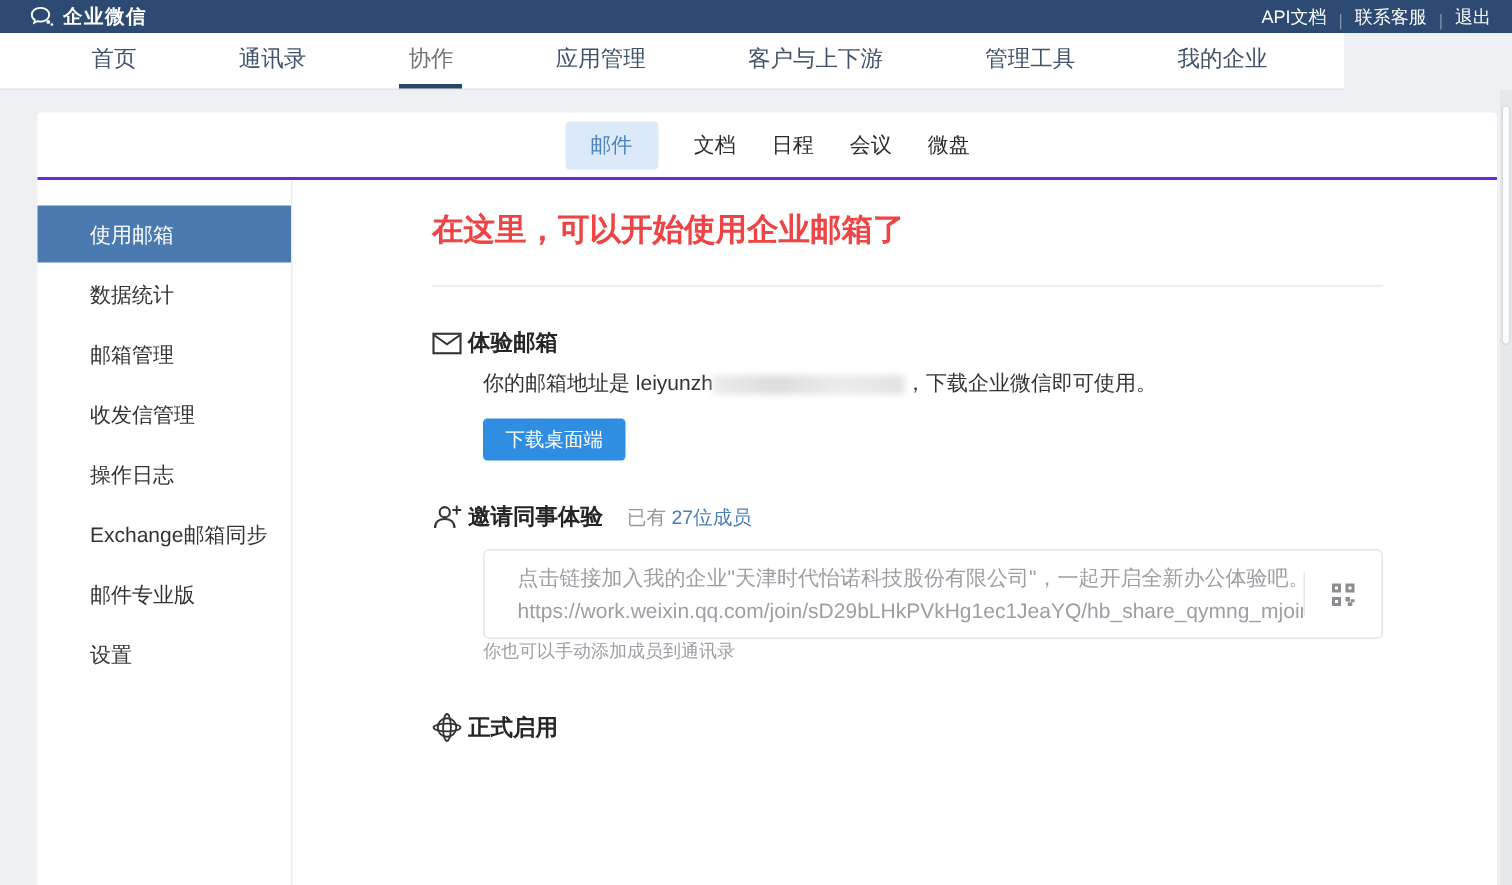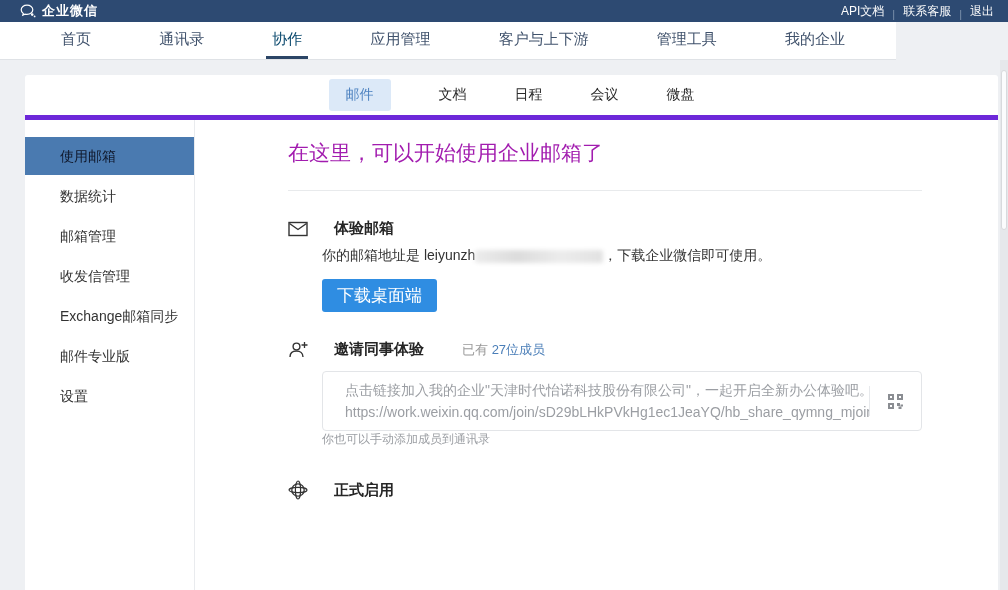--- a/index.html
+++ b/index.html
@@ -17,63 +17,63 @@
   .topbar-right a { color: #f0d9a8; font-size: 12px; text-decoration: none; cursor: pointer; }
   .topbar-right a.white { color: #fdfdfd; }
   .topbar-sep { color: #7d92ad; font-size: 11px; }
 
   
   .navbar { position: absolute; top: 22px; left: 0; width: 896px; height: 38px;
     background: #ffffff; border-bottom: 1px solid #dfe2e6;
     display: flex; justify-content: space-between; padding: 0 45px 0 55px; }
   .nav-item { font-size: 15px; color: #40526c; display: flex; align-items: center;
     padding: 0 6px; cursor: pointer; border-bottom: 3px solid transparent; }
-  .nav-item.active { border-bottom-color: #2b4566; color: #0c4a6e; }
+  .nav-item.active { border-bottom-color: #2b4566; color: #737373; }
 
   
   .page { position: absolute; top: 60px; left: 0; width: 1008px; height: 530px; background: #eef0f3; }
   .card { position: absolute; left: 25px; top: 15px; width: 973px; height: 515px;
     background: #ffffff; border-radius: 3px 3px 0 0; }
 
   
   .scrollbar { position: absolute; right: 0; top: 0; width: 8px; height: 530px; background: #e6e8eb; }
   .scroll-thumb { position: absolute; top: 10px; left: 1px; width: 6px; height: 160px;
     background: #fbfcfd; border: 1px solid #d8dadd; border-radius: 4px; cursor: pointer; }
 
   
-  .subtabs { height: 45px; border-bottom: 5px solid #6d28d9;
-    display: flex; align-items: center; justify-content: center; gap: 48px; }
+  .subtabs { height: 45px; border-bottom: 2px solid #6d28d9;
+    display: flex; align-items: center; justify-content: center; gap: 24px; }
   .subtab { font-size: 14px; color: #2b2b2b; padding: 7px 0; cursor: pointer; }
   .subtab.active { background: #dce9f8; color: #4d82c0; padding: 7px 17px; border-radius: 3px; }
 
   
   .body-row { display: flex; height: 470px; }
   .sidebar { width: 170px; border-right: 1px solid #e9ebee; padding-top: 17px; flex-shrink: 0; }
   .side-item { height: 38px; line-height: 38px; padding-left: 35px; font-size: 14px;
     color: #333333; cursor: pointer; margin-bottom: 2px; white-space: nowrap; }
-  .side-item.active { background: #4a7ab0; color: #0f172a; }
+  .side-item.active { background: #4a7ab0; color: #ffffff; }
 
   .main { flex: 1; padding: 0 93px; }
-  .page-title { margin-top: 19px; font-size: 21px; color: #a21caf; font-weight: 400; }
+  .page-title { margin-top: 19px; font-size: 21px; color: #ef4444; font-weight: 700; }
   .divider { margin-top: 23px; border-top: 1px solid #e8eaec; }
 
   .section { margin-top: 28px; }
-  .sec-head { display: flex; align-items: center; gap: 26px; }
+  .sec-head { display: flex; align-items: center; gap: 4px; }
   .sec-icon { width: 20px; display: inline-flex; justify-content: center; flex-shrink: 0; }
   .sec-title { font-size: 15px; font-weight: 700; color: #262626; }
   .sec-badge { font-size: 13px; color: #999999; margin-left: 12px; }
   .sec-badge a { color: #4a7eb8; text-decoration: none; cursor: pointer; }
   .sec-body { margin-left: 34px; }
   .sec-desc { margin-top: 9px; font-size: 14px; color: #333333; }
   .redacted { display: inline-block; width: 128px; height: 13px; vertical-align: middle;
     background: linear-gradient(90deg,#ececec,#dcdcdc,#ececec,#e2e2e2); filter: blur(2px);
     border-radius: 2px; }
 
   .btn-primary { margin-top: 14px; display: inline-block; background: #2f8de2; color: #ffffff;
-    font-size: 17px; padding: 5px 15px; border: none; border-radius: 3px; cursor: pointer;
+    font-size: 13px; padding: 5px 15px; border: none; border-radius: 3px; cursor: pointer;
     font-family: inherit; }
 
   .share-box { margin-top: 12px; width: 600px; height: 60px; border: 1px solid #e3e5e8;
     border-radius: 4px; display: flex; align-items: center; }
   .share-texts { flex: 1; padding-left: 22px; overflow: hidden; }
   .share-line { font-size: 14px; color: #9b9ea3; line-height: 22px; white-space: nowrap; }
   .share-qr { width: 52px; align-self: center; display: flex; justify-content: center;
     border-left: 1px solid #e7e9ec; height: 30px; align-items: center; cursor: pointer; }
   .hint { margin-top: 0; font-size: 12px; color: #9b9ea3; }
 
@@ -123,20 +123,21 @@
       <div class="subtab">微盘</div>
     </div>
 
     <div class="body-row">
 
       <div class="sidebar">
         <div class="side-item active">使用邮箱</div>
         <div class="side-item">数据统计</div>
         <div class="side-item">邮箱管理</div>
         <div class="side-item">收发信管理</div>
+        <div class="side-item">操作日志</div>
         <div class="side-item">Exchange邮箱同步</div>
         <div class="side-item">邮件专业版</div>
         <div class="side-item">设置</div>
       </div>
 
       <div class="main">
         <div class="page-title">在这里，可以开始使用企业邮箱了</div>
         <div class="divider"></div>
 
         <div class="section">

